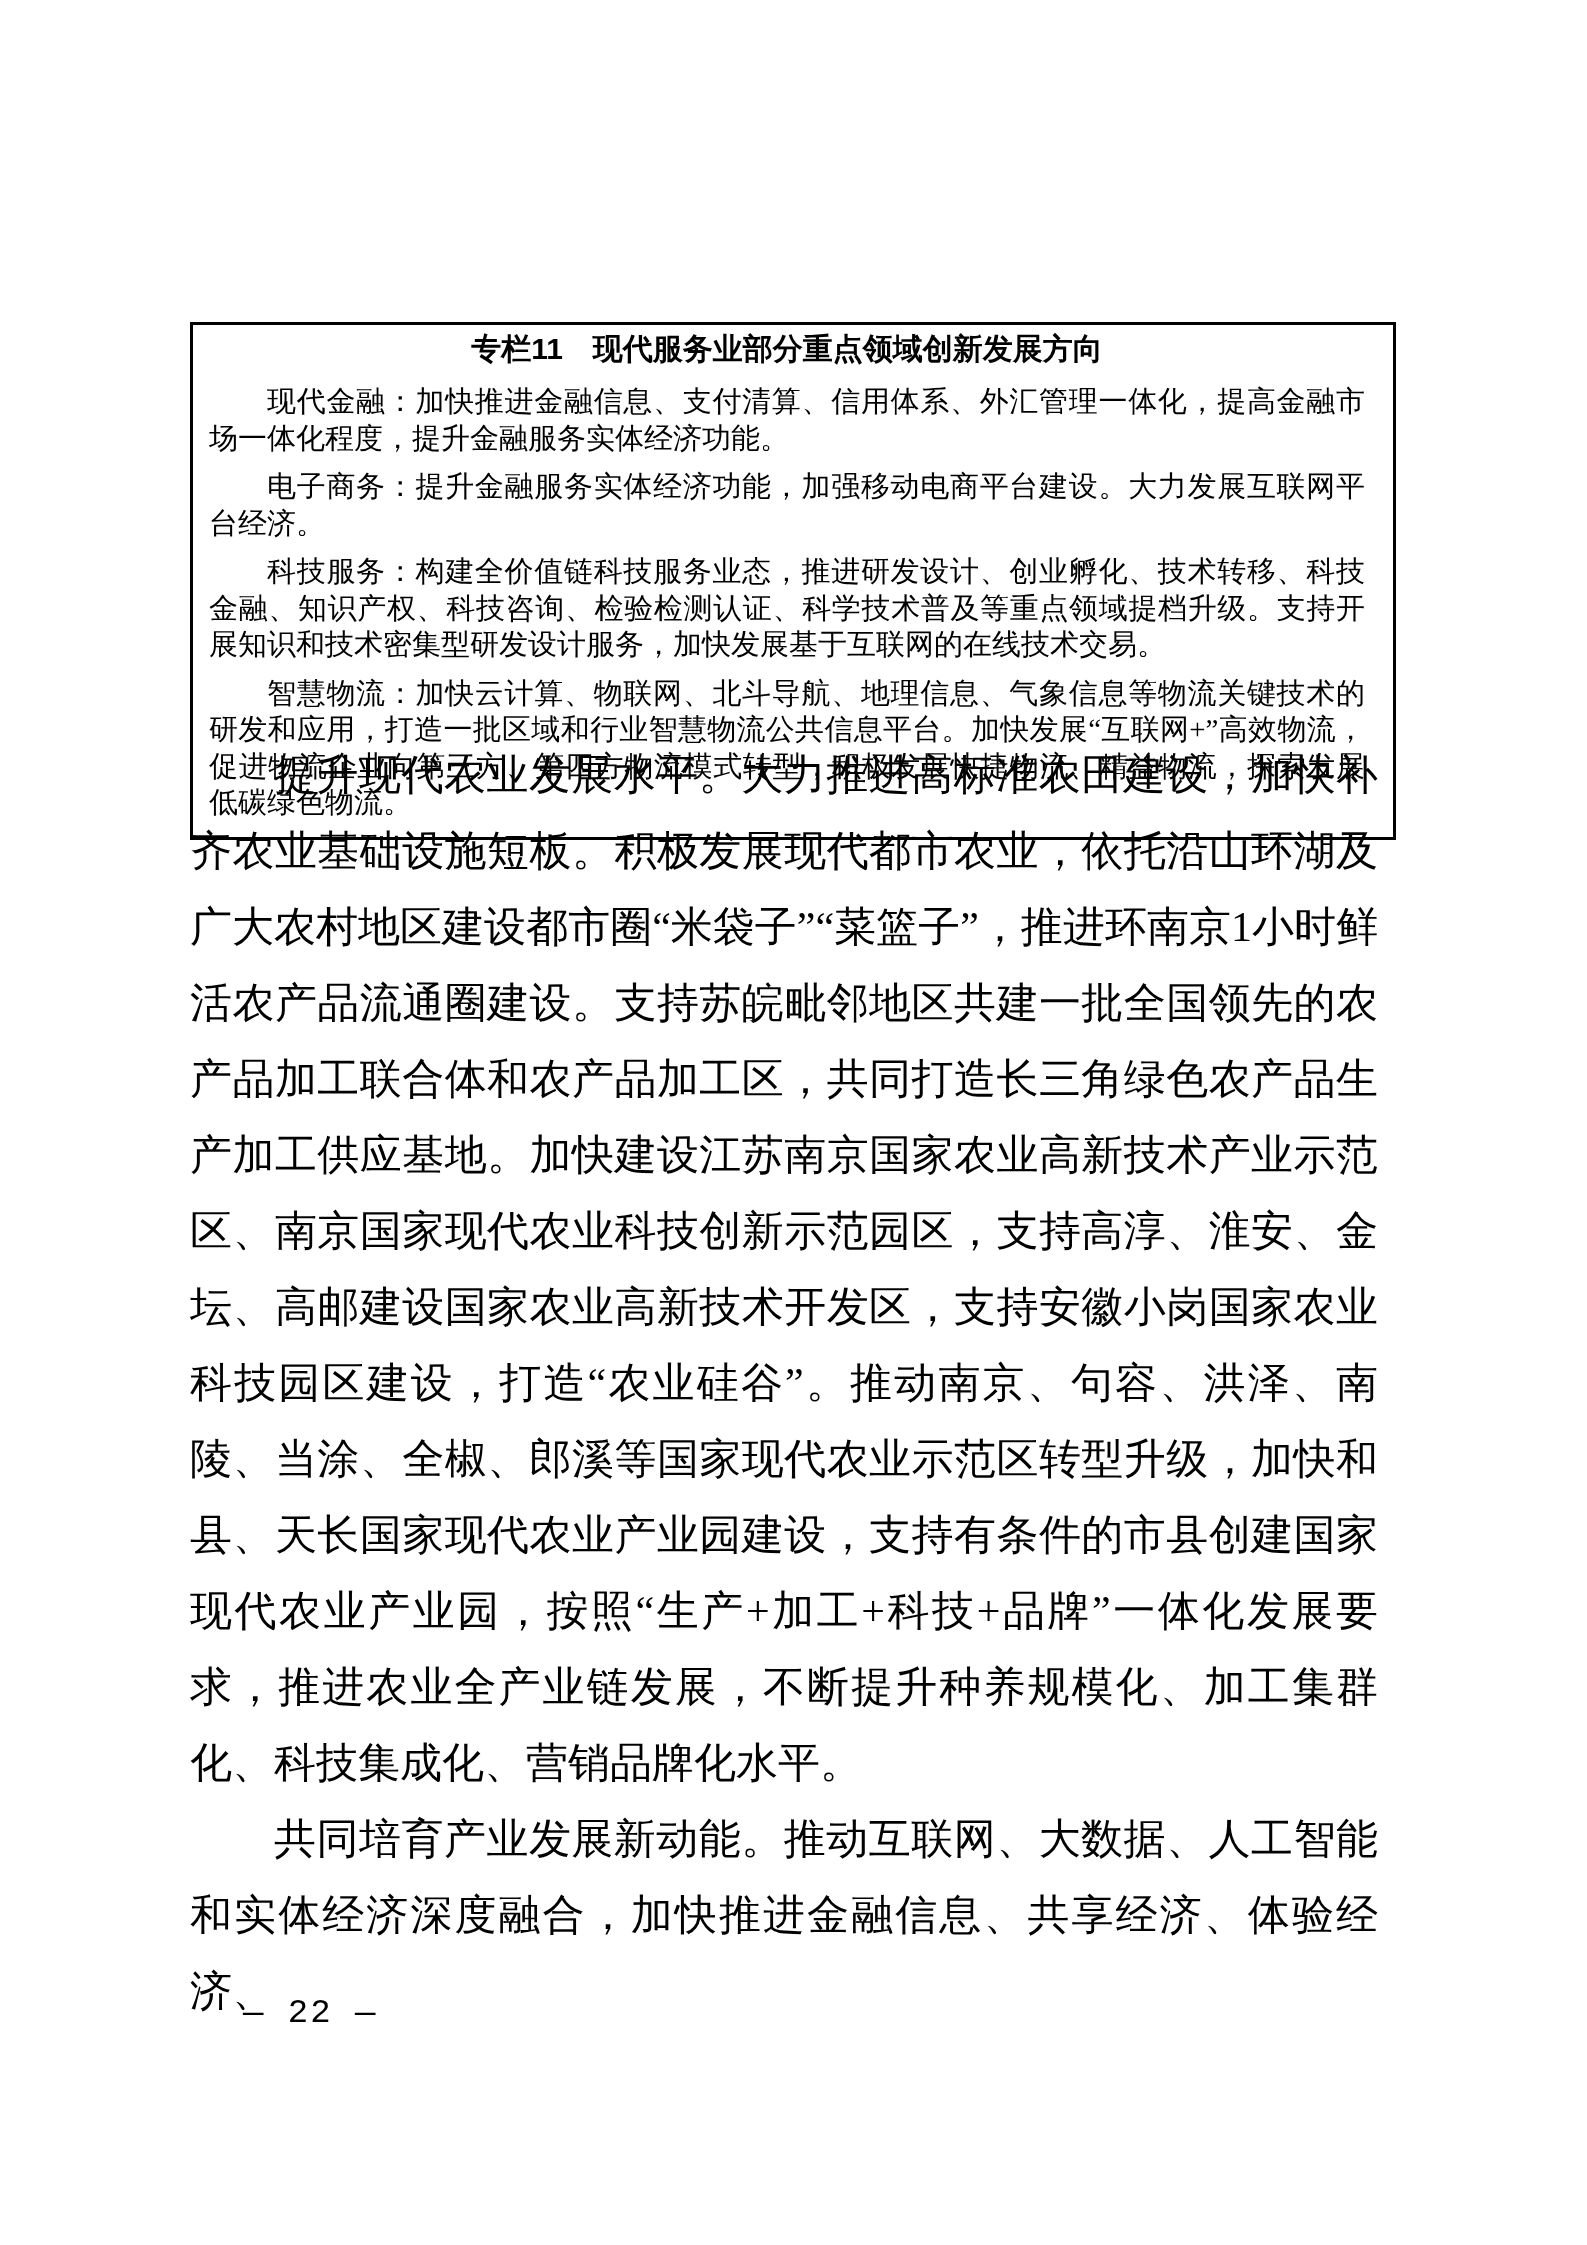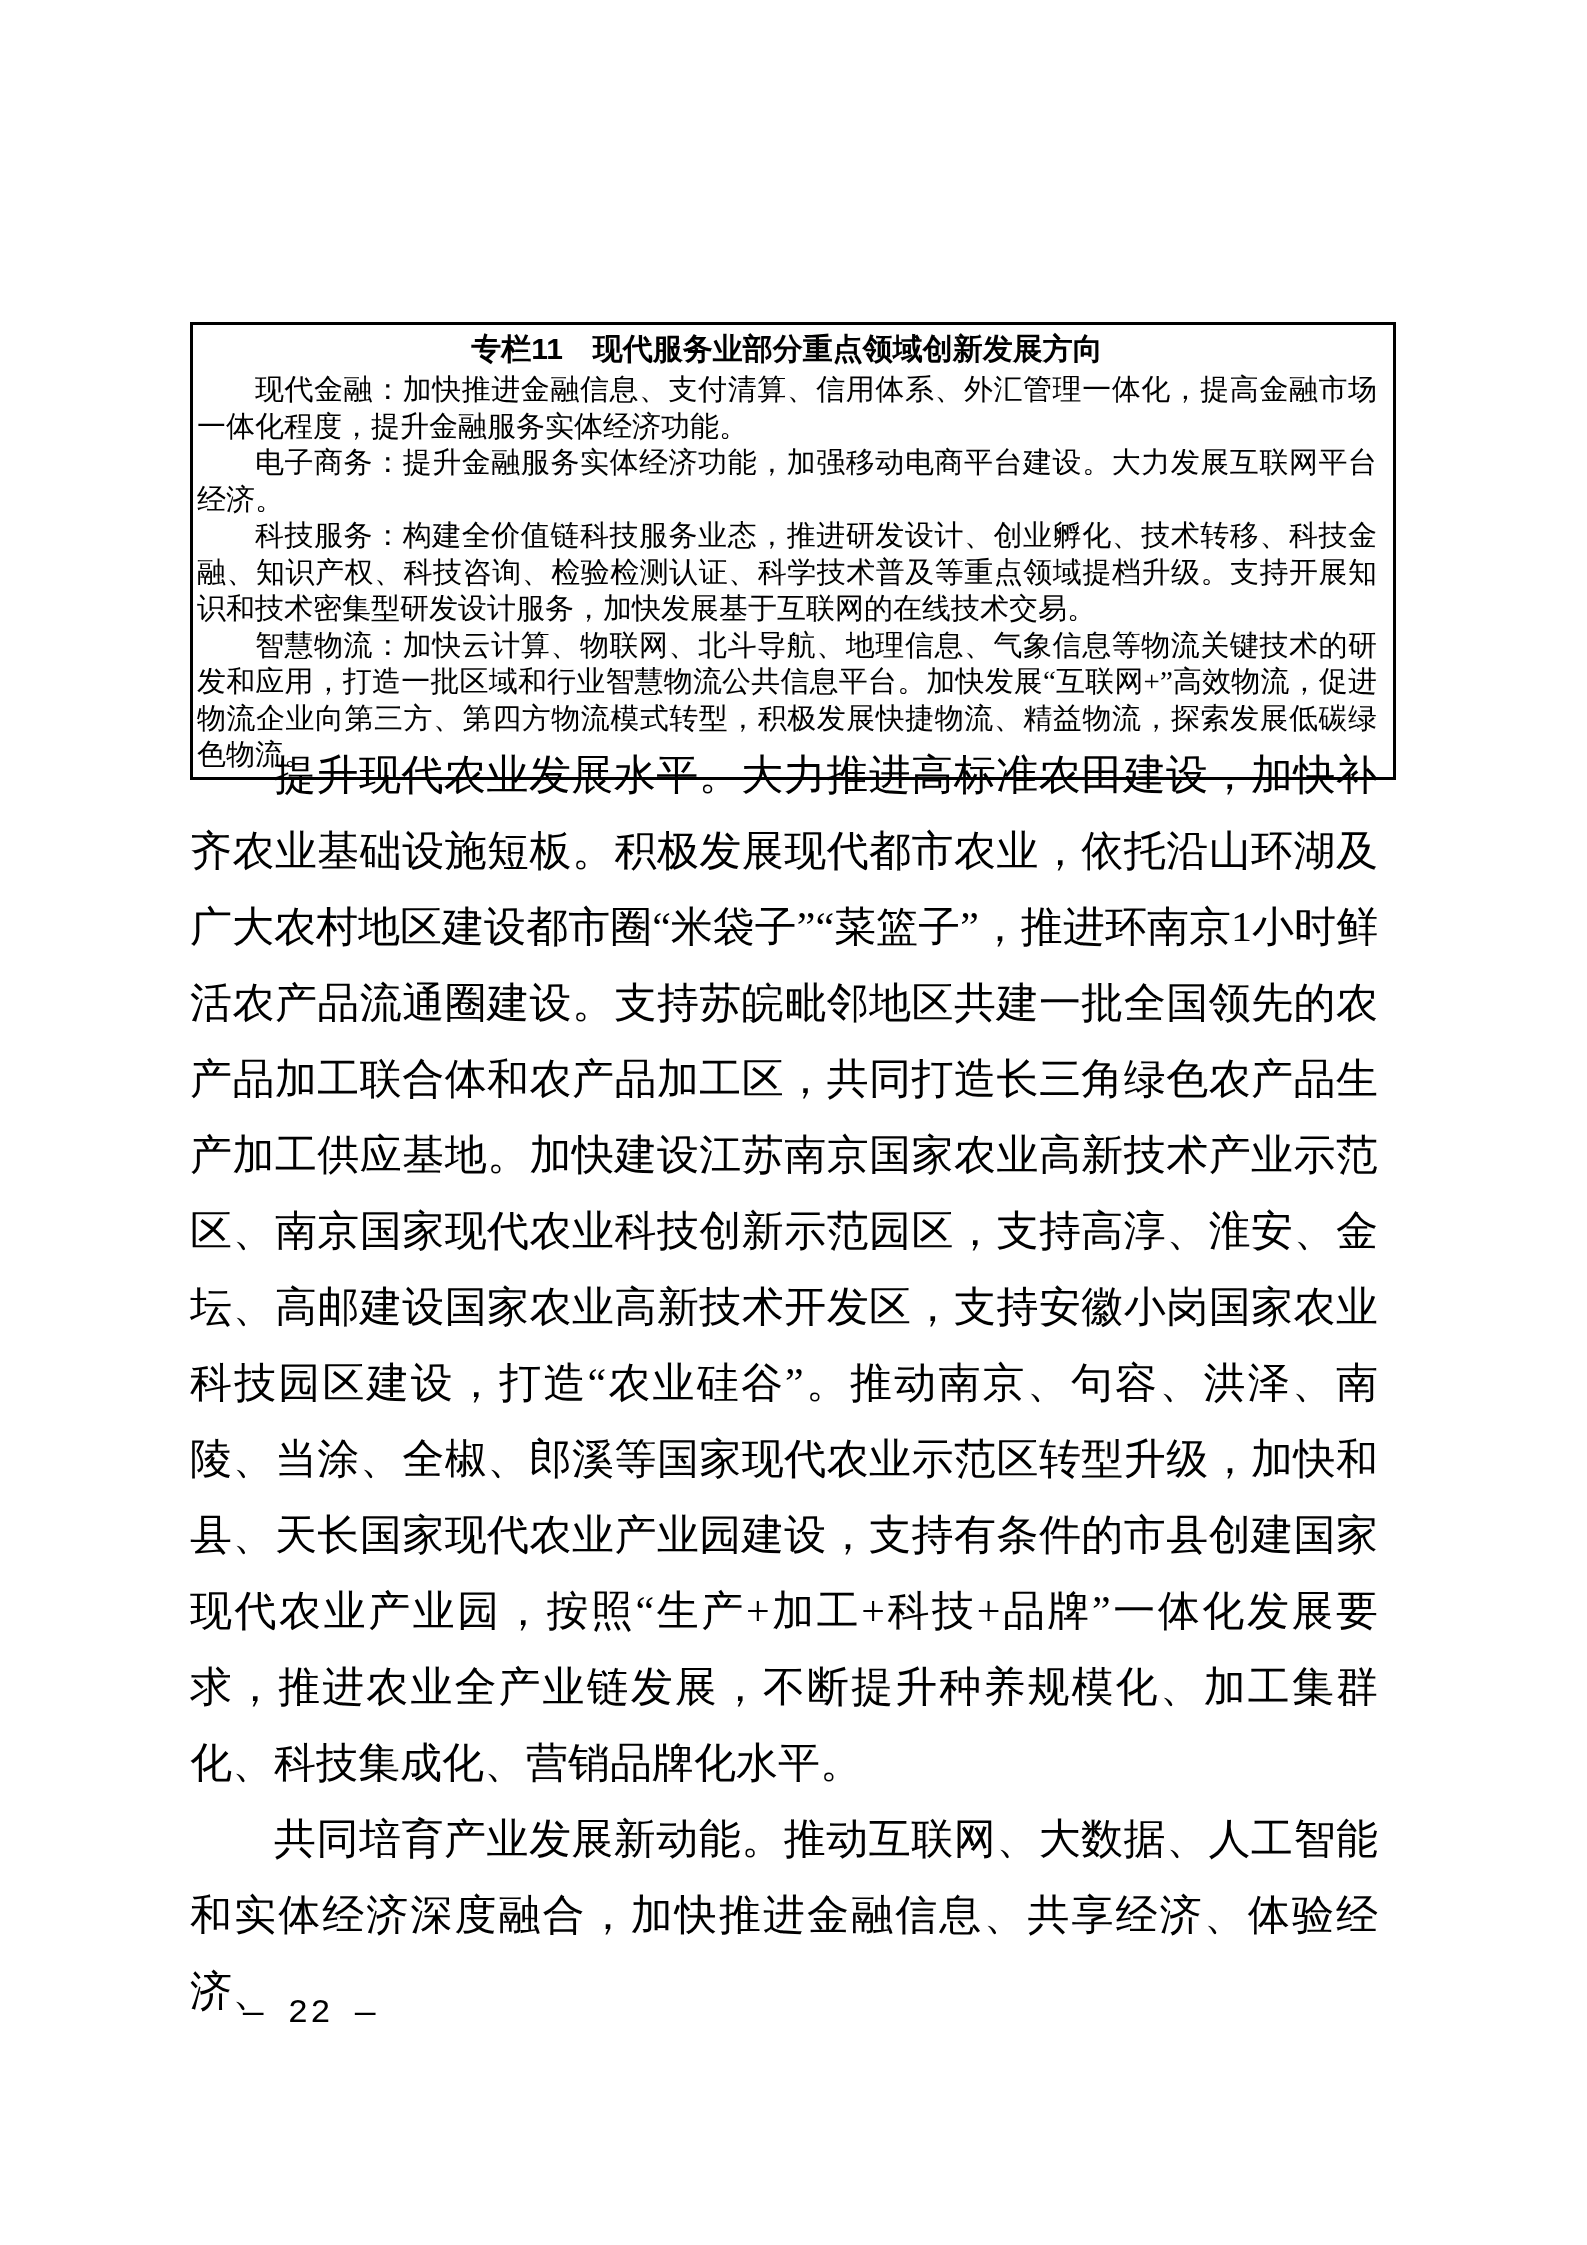--- a/index.html
+++ b/index.html
@@ -28,21 +28,21 @@
   }
   .panel-title {
     font-family: "Liberation Sans", sans-serif;
     font-weight: 700;
     font-size: 30px;
     line-height: 44px;
     text-align: center;
     white-space: nowrap;
   }
   .panel p {
-    margin: 0;
+    margin: 12px;
     font-family: "Liberation Serif", serif;
     font-size: 29px;
     line-height: 36.5px;
     text-align: justify;
     text-justify: inter-character;
     text-indent: 2em;
   }
   .body-text {
     position: absolute;
     left: 190px;

